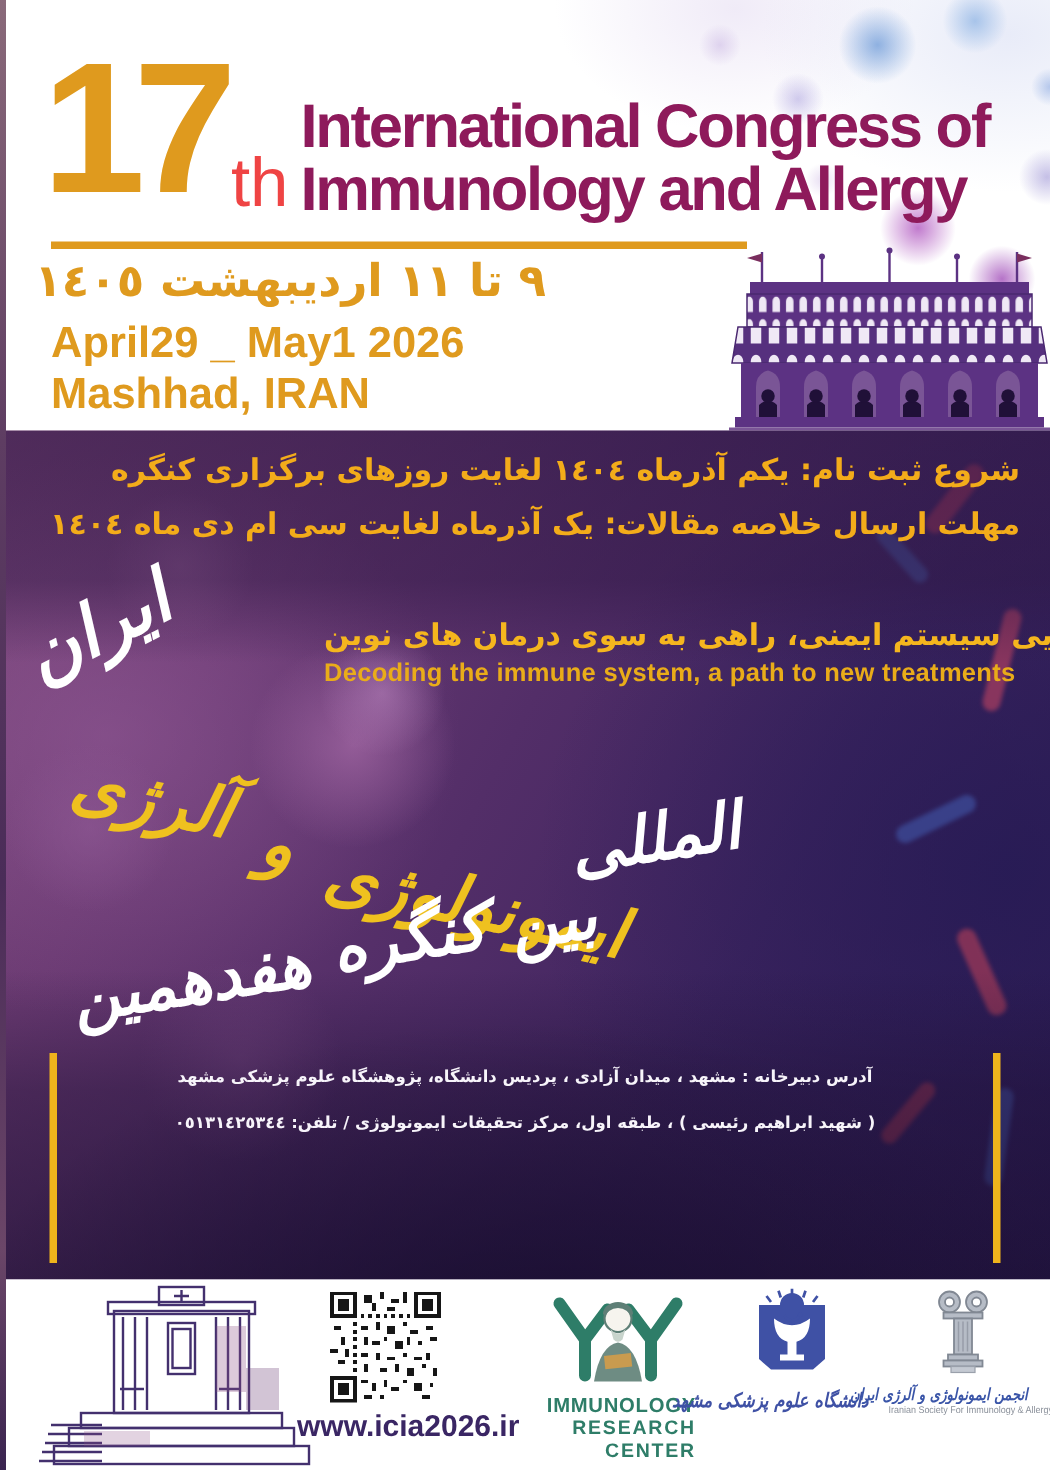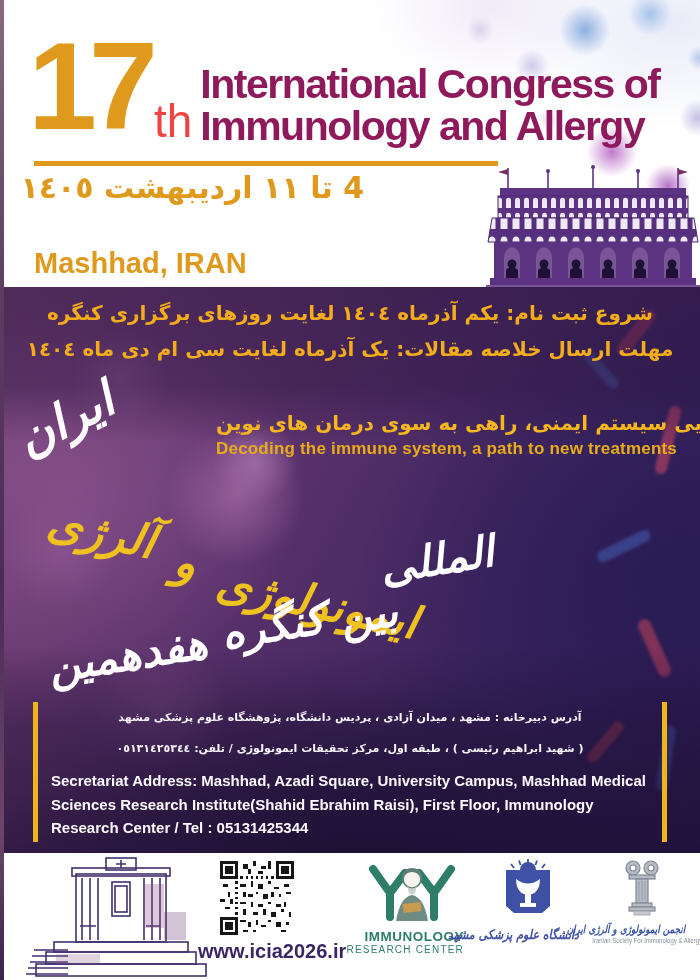--- a/index.html
+++ b/index.html
@@ -58,21 +58,21 @@
       radial-gradient(ellipse 520px 300px at 50% 108%, rgba(28,16,52,.85), transparent 72%),
       linear-gradient(118deg, #7a4578 0%, #6a3a72 22%, #532e68 45%, #3f2560 68%, #2f1c54 100%);
   }
   .mid-section::after { content:""; position:absolute; inset:0; pointer-events:none;
     background:linear-gradient(to bottom,
       rgba(44,22,66,.55) 0, rgba(44,22,66,.45) 100px, rgba(44,22,66,0) 155px,
       rgba(30,16,52,0) 360px, rgba(26,14,48,.4) 440px, rgba(22,12,44,.6) 566px); }
   .rod { position:absolute; border-radius:9px; opacity:.72; filter:blur(1.5px); }
   .mid-content { position:absolute; inset:0; z-index:2; }
 
-  .reg-lines { position:absolute; left:20px; right:20px; top:8px; text-align:center; }
+  .reg-lines { position:absolute; left:20px; right:20px; top:8px; text-align:right; }
   .reg-line { font-size:20px; font-weight:700; color:#f3ac1a; line-height:36px; direction:rtl; white-space:nowrap; }
 
   .slogan { position:absolute; left:206px; right:26px; top:122px; display:flex; align-items:stretch; }
   .slogan-bar { width:5px; background:#f2b01d; }
   .slogan-texts { flex:1; padding:2px 8px 2px 10px; }
   .slogan-fa { font-size:20px; font-weight:700; color:#f5b61e; direction:rtl; text-align:right; white-space:nowrap; }
   .slogan-en { font-family:"Liberation Sans", sans-serif; font-size:17px; font-weight:700;
     color:#e9ac19; margin-top:4px; white-space:nowrap; letter-spacing:.2px; }
 
   .callig { position:absolute; font-weight:700; font-style:italic; white-space:nowrap; }
@@ -104,21 +104,21 @@
   .qr-block { position:absolute; left:198px; top:8px; width:118px; text-align:center; }
   .qr-svg { display:block; margin:0 auto; }
   .website { font-family:"Liberation Sans", sans-serif; font-size:20px; font-weight:800;
     color:#3a2664; margin-top:5px; white-space:nowrap; }
   .logo { position:absolute; top:6px; text-align:center; }
   .logo-irc { left:346px; width:118px;text-align:right; }
   .logo-mums { left:468px; width:120px; }
   .logo-isia { left:588px; width:108px; }
   .irc-line1 { font-family:"Liberation Sans", sans-serif; font-size:13.5px; font-weight:800;
     color:#2e7d68; letter-spacing:.5px; margin-top:2px; }
-  .irc-line2 { font-family:"Liberation Sans", sans-serif; font-size:10px; font-weight:400;
+  .irc-line2 { font-family:"Liberation Sans", sans-serif; font-size:13px; font-weight:700;
     color:#2e7d68; letter-spacing:1.2px; }
   .mums-fa { font-size:13px; font-weight:700; font-style:italic; color:#3f51a5; direction:rtl;
     white-space:nowrap; transform:scaleX(.85); margin-top:2px; }
   .isia-fa { font-size:11px; font-weight:700; font-style:italic; color:#3a55a8; direction:rtl;
     white-space:nowrap; transform:scaleX(.8); margin-top:2px; }
   .isia-en { font-family:"Liberation Sans", sans-serif; font-size:6.5px; color:#8a909a;
     white-space:nowrap; transform:scaleX(.92); margin-top:1px; }
 </style>
 </head>
 <body>
@@ -129,21 +129,22 @@
     <div class="cells-backdrop"></div>
     <div class="brand-row">
       <div class="edition-num">17</div>
       <div class="edition-suffix">th</div>
       <div class="title-lines">
         <div>International Congress of</div>
         <div>Immunology and Allergy</div>
       </div>
     </div>
     <div class="gold-rule"></div>
-    <div class="date-fa">4 تا ١١ اردیبهشت ١٤٠٥</div>
+    <div class="date-fa">٩ تا ١١ اردیبهشت ١٤٠٥</div>
+    <div class="date-en">April29 _ May1 2026</div>
     <div class="loc-en">Mashhad, IRAN</div>
 
     <svg class="shrine-svg" width="214" height="126" viewBox="0 0 214 126">
       <defs>
         <pattern id="p1" width="9" height="15" patternUnits="userSpaceOnUse">
           <rect width="9" height="15" fill="#5c3283"></rect>
           <path d="M2,14 v-7 a2.5,3.2 0 0 1 5,0 v7 z" fill="#efe8f5"></path>
         </pattern>
         <pattern id="p2" width="12" height="22" patternUnits="userSpaceOnUse">
           <rect width="12" height="22" fill="#56307e"></rect>
@@ -228,25 +229,20 @@
       <div class="callig callig-white">
         <span class="cw0">هفدهمین</span>
         <span class="cw1">کنگره</span>
         <span class="cw2">بین</span>
         <span class="cw3">المللی</span>
       </div>
 
       <div class="address">
         <div class="addr-fa">آدرس دبیرخانه : مشهد ، میدان آزادی ، پردیس دانشگاه، پژوهشگاه علوم پزشکی مشهد</div>
         <div class="addr-fa">( شهید ابراهیم رئیسی ) ، طبقه اول، مرکز تحقیقات ایمونولوژی / تلفن: ٠٥١٣١٤٢٥٣٤٤</div>
-        <div class="addr-en">
-          <div>Secretariat Address: Mashhad, Azadi Square, University Campus, Mashhad Medical</div>
-          <div>Sciences Research Institute(Shahid Ebrahim Raisi), First Floor, Immunology</div>
-          <div>Research Center / Tel : 05131425344</div>
-        </div>
       </div>
     </div>
   </div>
 
   <div class="footer">
 
     <svg class="tomb-svg" width="194" height="122" viewBox="0 0 194 122">
       <g fill="none" stroke="#43306e" stroke-width="1.6">
         <path d="M2,118 h42 M4,112 h40 M6,106 h38 M8,100 h36 M10,94 h34"></path>
         <rect x="12" y="108" width="170" height="12"></rect>

